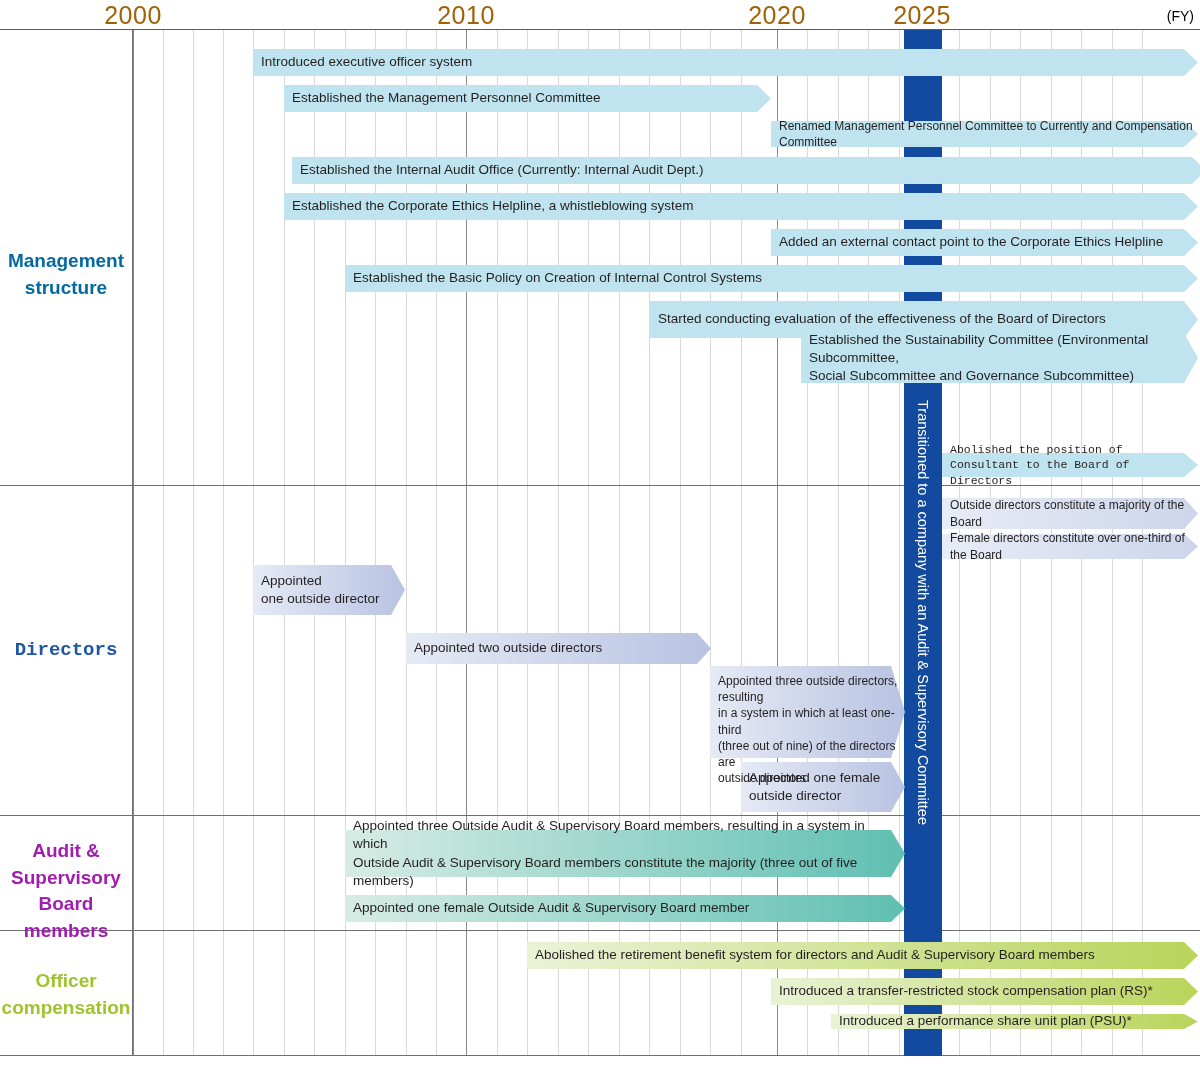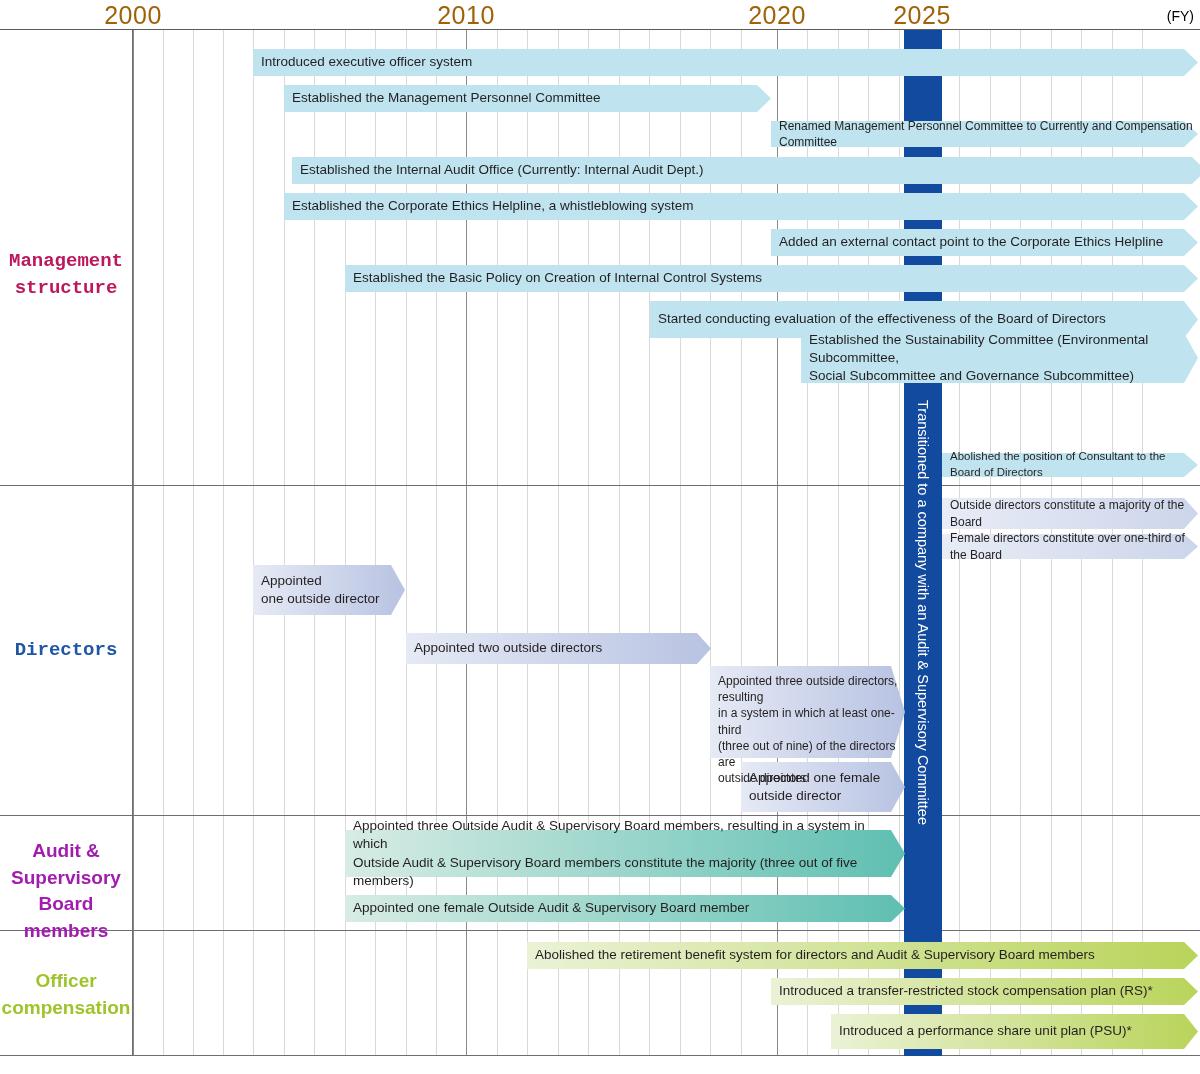--- a/index.html
+++ b/index.html
@@ -18,36 +18,36 @@
   #gridlayer{position:absolute;inset:0;}
   .vgrid{position:absolute;top:0;bottom:0;width:1px;background:#d9d9d9;}
   .vgrid.major{background:#8a8a8a;width:1px;}
   #catcol-edge{position:absolute;left:132px;top:0;bottom:0;width:1px;background:#6e6e6e;}
   .hrule{position:absolute;left:0;width:1200px;height:1px;background:#6e6e6e;}
   #bottomrule{position:absolute;left:0;bottom:0;width:1200px;height:1px;background:#6e6e6e;}
 
   
   .catlabel{position:absolute;left:0;width:132px;text-align:center;
             font-size:19px;font-weight:700;line-height:1.4;}
-  .cat-mgmt{color:#be185d;font-family:Liberation Mono, monospace;}
+  .cat-mgmt{color:#0369a1;}
   .cat-dir{color:#1f56a5;}
   .cat-audit{color:#a21caf;}
   .cat-comp{color:#9ec42a;}
 
   
   .hl-seg{position:absolute;background:#114a9e;}
 
   
   .bar{position:absolute;display:flex;align-items:center;box-sizing:border-box;}
   .bar .txt{position:relative;z-index:2;font-size:13.5px;line-height:1.35;
             color:#231f20;padding-left:8px;padding-right:4px;white-space:pre-line;}
   .bar .shape{position:absolute;inset:0;z-index:1;}
 
   .bar.small .txt{font-size:12px;}
-  .bar.tiny .txt{font-size:11.5px;}
+  .bar.tiny .txt{font-size:11.5px;font-family:Liberation Mono, monospace;}
 
   .tip-blue    .shape{background:#bfe4ef;}
   .tip-purple  .shape{background:linear-gradient(90deg,#e6eaf5 0%,#b8c3e2 100%);}
   .tip-teal    .shape{background:linear-gradient(90deg,#d7ece4 0%,#5fbfb2 100%);}
   .tip-green   .shape{background:linear-gradient(90deg,#eaf2d6 0%,#b9d45a 100%);}
   .tip-lav     .shape{background:linear-gradient(90deg,#e8ecf6 0%,#ccd5ea 100%);}
 
   .arrow .shape{clip-path:polygon(0 0, calc(100% - 14px) 0, 100% 50%, calc(100% - 14px) 100%, 0 100%);}
 </style>
 </head>
@@ -221,21 +221,21 @@
     <div class="bar arrow tip-green" style="left:527px;top:912px;width:671px;height:27px;">
       <span class="shape"></span>
       <span class="txt">Abolished the retirement benefit system for directors and Audit &amp; Supervisory Board members</span>
     </div>
 
     <div class="bar arrow tip-green" style="left:771px;top:948px;width:427px;height:27px;">
       <span class="shape"></span>
       <span class="txt">Introduced a transfer-restricted stock compensation plan (RS)*</span>
     </div>
 
-    <div class="bar arrow tip-green" style="left:831px;top:984px;width:367px;height:35px;">
+    <div class="bar arrow tip-green" style="left:831px;top:984px;width:367px;height:15px;">
       <span class="shape"></span>
       <span class="txt">Introduced a performance share unit plan (PSU)*</span>
     </div>
 
     <div class="hl-seg" style="left:904px;top:0px;width:38px;height:19px;"></div>
     <div class="hl-seg" style="left:904px;top:46px;width:38px;height:9px;"></div>
     <div class="hl-seg" style="left:904px;top:82px;width:38px;height:9px;"></div>
     <div class="hl-seg" style="left:904px;top:117px;width:38px;height:10px;"></div>
     <div class="hl-seg" style="left:904px;top:154px;width:38px;height:9px;"></div>
     <div class="hl-seg" style="left:904px;top:190px;width:38px;height:9px;"></div>

